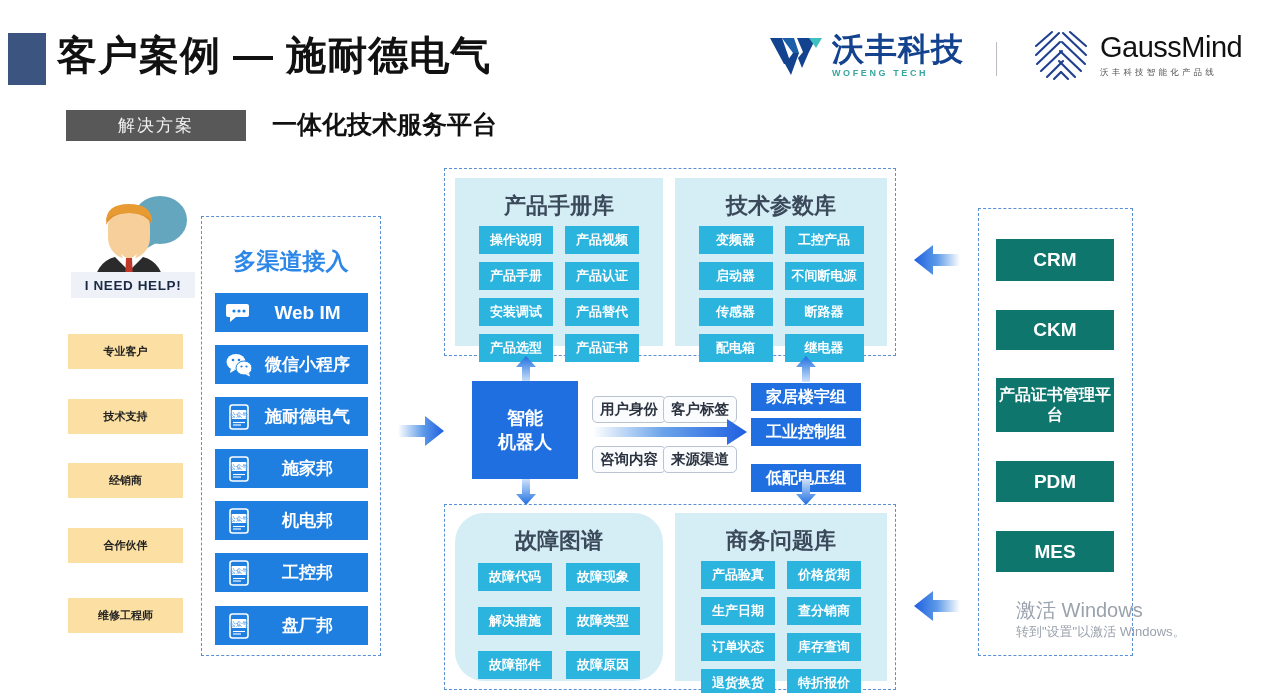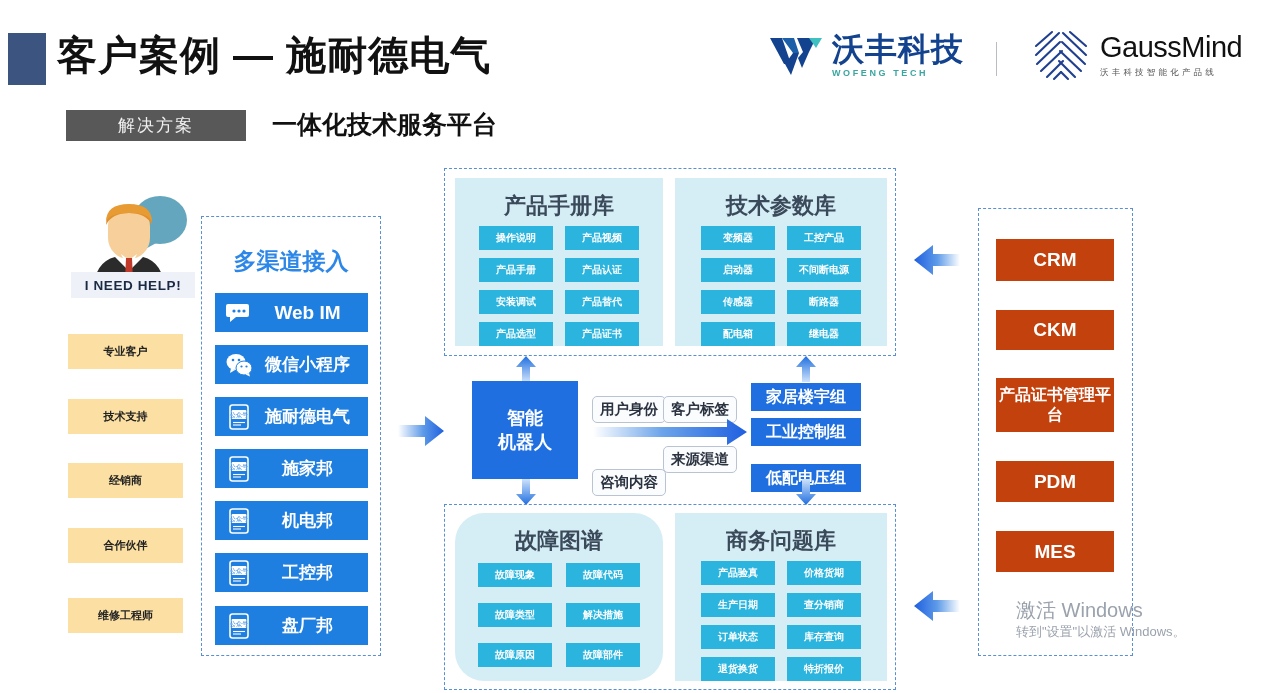--- a/index.html
+++ b/index.html
@@ -82,22 +82,22 @@
   .kpanel {
     position: absolute; background: #d5edf5;
   }
   .kpanel .ktitle {
     position: absolute; left: 0; right: 0; top: 13px; text-align: center;
     font-size: 22px; font-weight: bold; color: #3b4a5a;
   }
   .ktags { position: absolute; left: 0; right: 0; top: 48px; display: flex; justify-content: center; gap: 12px; }
   .kcol { display: flex; flex-direction: column; gap: 8px; }
   .ktag {
-    height: 16px; min-width: 74px; padding: 12px 7px;
-    background: #2ab4de; color: #ffffff; font-size: 10px; font-weight: bold;
+    height: 28px; min-width: 74px; padding: 0 7px;
+    background: #2ab4de; color: #ffffff; font-size: 13px; font-weight: bold;
     display: flex; align-items: center; justify-content: center; white-space: nowrap;
   }
 
   
   .robot {
     position: absolute; left: 472px; top: 381px; width: 106px; height: 98px;
     background: #1f6fe0; color: #fff; font-size: 18px; font-weight: bold;
     display: flex; align-items: center; justify-content: center; text-align: center; line-height: 1.35;
   }
   .ptag {
@@ -109,21 +109,21 @@
   .grpbtn {
     position: absolute; left: 751px; width: 110px; height: 28px;
     background: #1f6fe0; color: #ffffff; font-size: 16px; font-weight: bold;
     display: flex; align-items: center; justify-content: center; white-space: nowrap;
   }
 
   
   #sys-box { left: 978px; top: 208px; width: 155px; height: 448px; }
   .sysbtn {
     position: absolute; left: 996px; width: 118px;
-    background: #c2410c; color: #ffffff; font-size: 19px; font-weight: bold;
+    background: #0f766e; color: #ffffff; font-size: 19px; font-weight: bold;
     display: flex; align-items: center; justify-content: center; text-align: center;
     line-height: 1.25;
   }
   .sysbtn.cn { font-size: 16px; }
 
   
   .arrow-h { position: absolute; }
   .wm {
     position: absolute; left: 1016px; top: 598px;
     color: #9aa2ad; font-size: 20px; line-height: 1.25; white-space: nowrap;
@@ -372,21 +372,21 @@
       <polygon points="7,26 7,11 1,11 11,0 21,11 15,11 15,26" fill="url(#gup)"></polygon>
     </svg>
   </div>
 
   <div class="robot">
     <span>智能<br>机器人</span>
   </div>
 
   <div class="ptag" style="left:592px; top:396px;">用户身份</div>
   <div class="ptag" style="left:663px; top:396px;">客户标签</div>
-  <div class="ptag" style="left:592px; top:446px;margin-top:23px;">咨询内容</div>
+  <div class="ptag" style="left:592px; top:446px;">咨询内容</div>
   <div class="ptag" style="left:663px; top:446px;">来源渠道</div>
 
   <div class="arrow-h" style="left:593px; top:418px;">
     <svg width="155" height="28" viewBox="0 0 155 28">
       <defs>
           <linearGradient id="ga2" x1="0" y1="0" x2="1" y2="0">
         <stop offset="0" stop-color="#ffffff"></stop>
             <stop offset="0.45" stop-color="#6ba4ea"></stop>
             <stop offset="1" stop-color="#1f5fe0"></stop>
       </linearGradient>
@@ -415,28 +415,28 @@
       <polygon points="7,0 7,15 1,15 11,26 21,15 15,15 15,0" fill="url(#gdn)"></polygon>
     </svg>
   </div>
 
   <div class="dashbox" style="left:444px; top:504px; width:452px; height:186px;"></div>
 
   <div class="kpanel" style="left:455px; top:513px; width:208px; height:168px;border-radius:29px;">
     <div class="ktitle">故障图谱</div>
     <div class="ktags" style="top:50px; gap:14px;">
       <div class="kcol" style="gap:16px;">
+        <div class="ktag">故障代码</div>
+        <div class="ktag">解决措施</div>
+        <div class="ktag">故障部件</div>
+      </div>
+      <div class="kcol" style="gap:16px;">
         <div class="ktag">故障现象</div>
         <div class="ktag">故障类型</div>
         <div class="ktag">故障原因</div>
-      </div>
-      <div class="kcol" style="gap:16px;">
-        <div class="ktag">故障代码</div>
-        <div class="ktag">解决措施</div>
-        <div class="ktag">故障部件</div>
       </div>
     </div>
   </div>
 
   <div class="kpanel" style="left:675px; top:513px; width:212px; height:168px;">
     <div class="ktitle">商务问题库</div>
     <div class="ktags">
       <div class="kcol">
         <div class="ktag">产品验真</div>
         <div class="ktag">生产日期</div>

